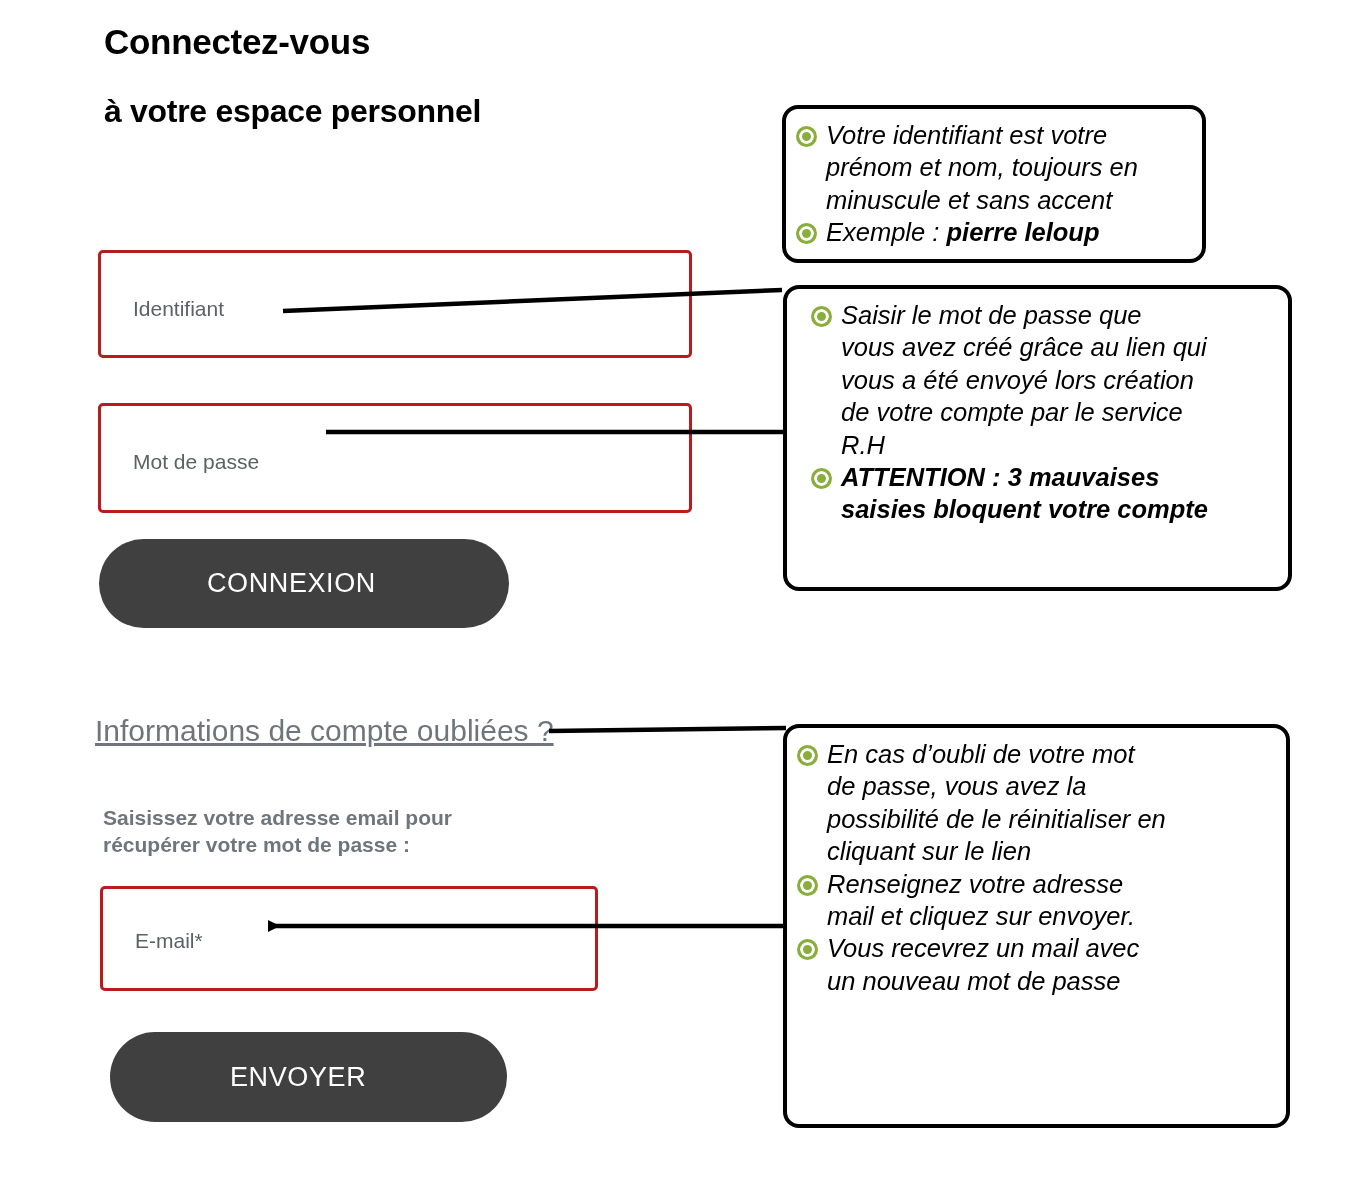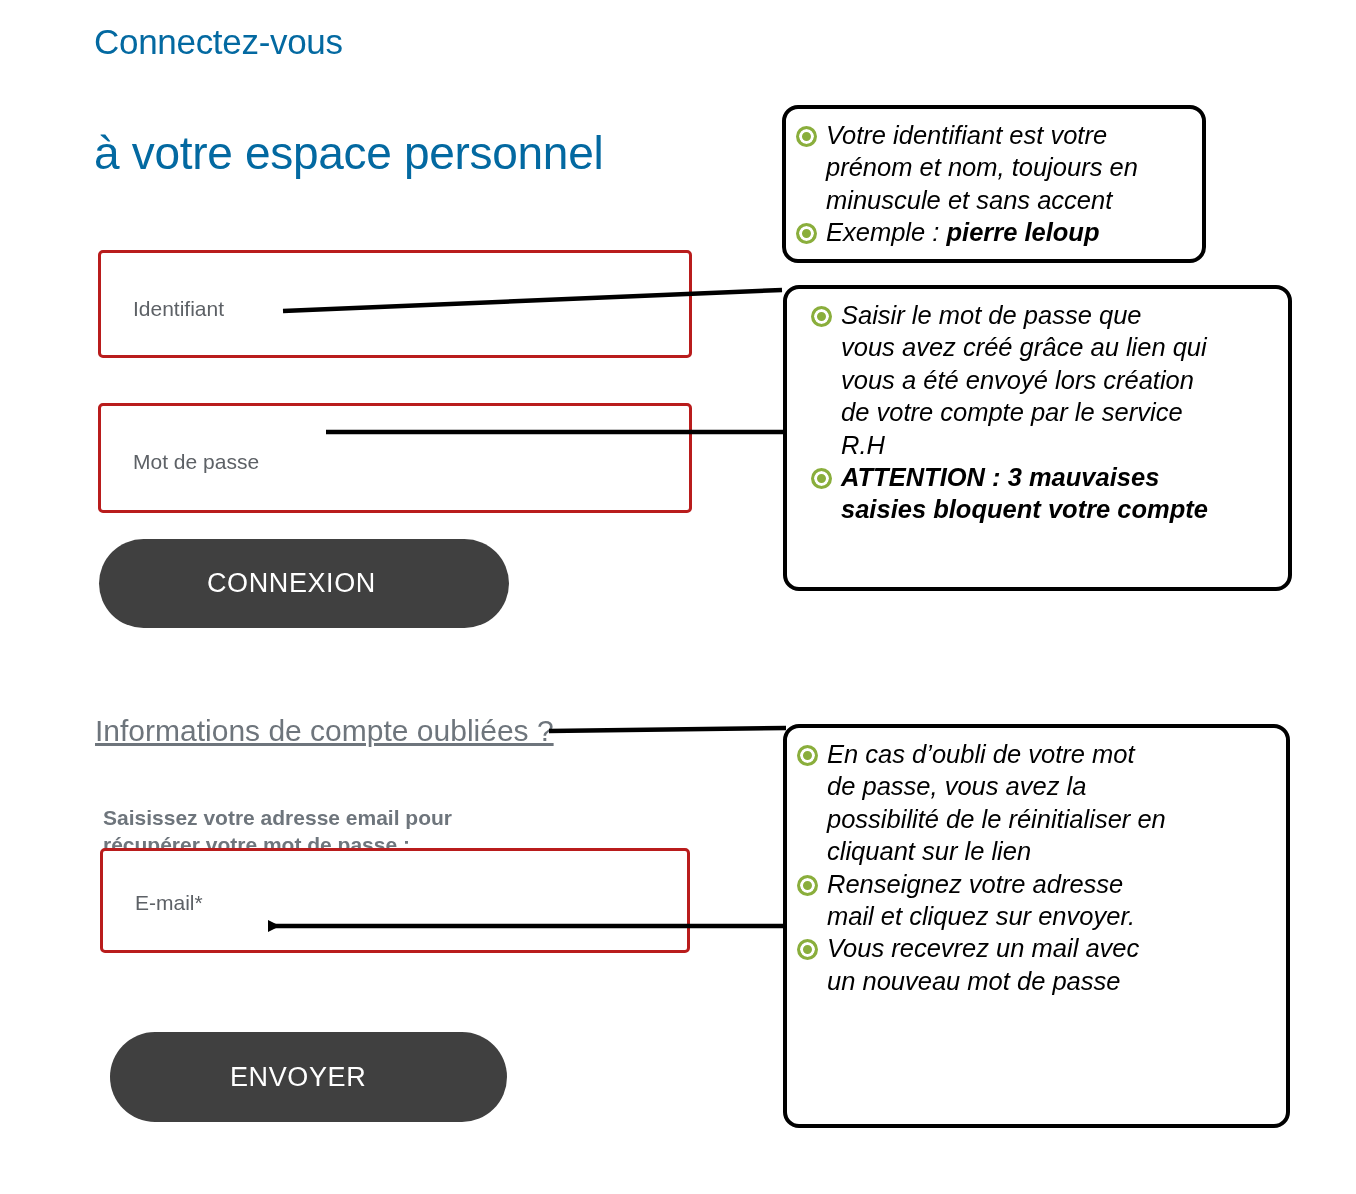--- a/index.html
+++ b/index.html
@@ -4,40 +4,40 @@
 <style>
   html,body{margin:0;padding:0;}
   body{
     width:1356px;height:1194px;position:relative;background:#ffffff;
     font-family:"Liberation Sans", sans-serif;overflow:hidden;
   }
   #stage{position:absolute;left:0;top:0;width:1356px;height:1194px;}
 
   
   .heading{
-    position:absolute;left:94px;color:#0369a1;font-weight:normal;
+    position:absolute;left:104px;color:#000000;font-weight:bold;
     letter-spacing:-0.3px;white-space:nowrap;
   }
   #title-l1{top:22px;font-size:35px;}
-  #title-l2{top:93px;font-size:46px;margin-top:33px;}
+  #title-l2{top:93px;font-size:32px;}
 
   
   .field{
     position:absolute;background:#fff;border:3px solid #b91c1c;border-radius:5px;
     box-sizing:border-box;
   }
   .field .fieldlabel{
     position:absolute;left:32px;color:#5d6166;font-size:21px;
     font-family:"Liberation Sans", sans-serif;
   }
   #field-identifiant{left:98px;top:250px;width:594px;height:108px;}
   #field-identifiant .fieldlabel{top:44px;}
   #field-password{left:98px;top:378px;width:594px;height:110px;margin-top:25px;}
   #field-password .fieldlabel{top:44px;}
-  #field-email{left:100px;top:848px;width:590px;height:105px;}
+  #field-email{left:100px;top:886px;width:498px;height:105px;}
   #field-email .fieldlabel{top:40px;}
 
   
   .gbtn{
     position:absolute;background:#404040;border:none;border-radius:999px;
     color:#ffffff;font-size:27px;letter-spacing:0.6px;
     font-family:"Liberation Sans", sans-serif;cursor:pointer;
     display:flex;align-items:center;box-sizing:border-box;
   }
   #btn-connexion{left:99px;top:539px;width:410px;height:89px;padding-left:108px;}

